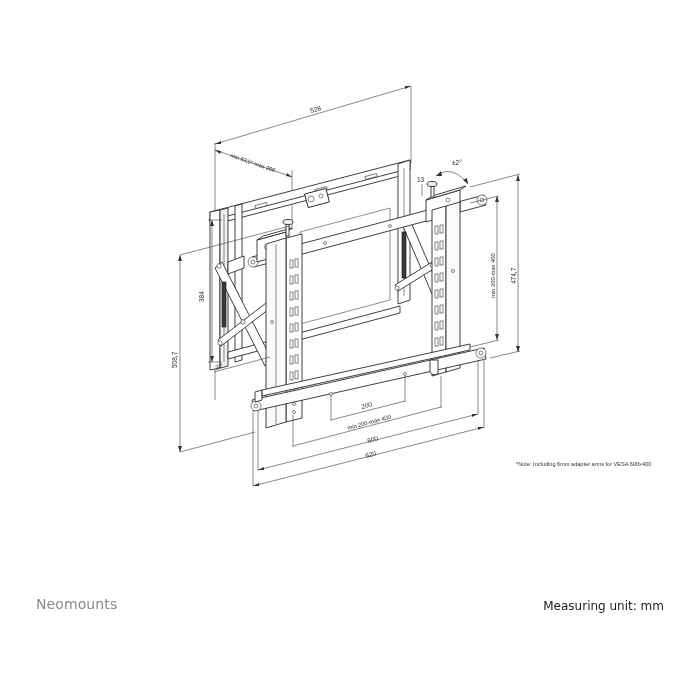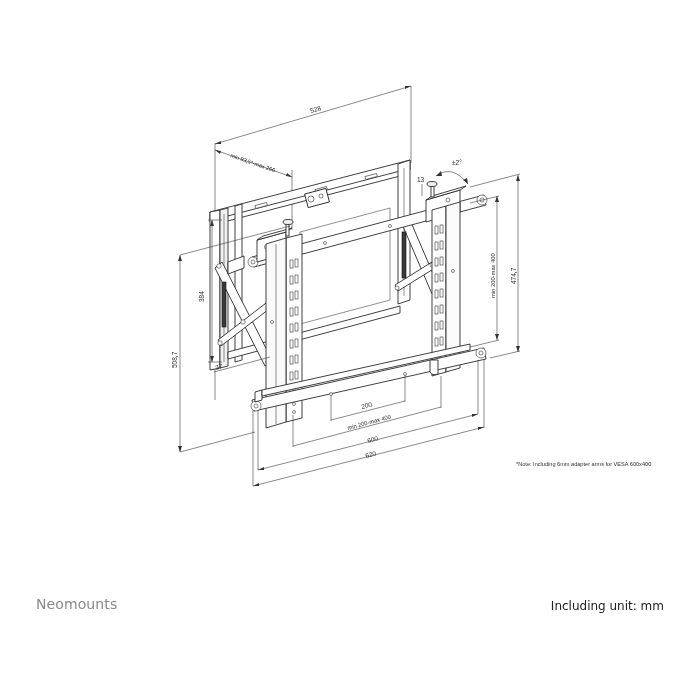--- a/index.html
+++ b/index.html
@@ -307,13 +307,13 @@
     <line class="dim" x1="484" y1="360" x2="484" y2="428"></line>
     <line class="dim" x1="253" y1="486" x2="484" y2="427"></line>
     <polygon points="253,486 259,483 259,486" fill="#333"></polygon>
     <polygon points="484,427 478,430 478,427" fill="#333"></polygon>
     <text class="dimtxt" transform="translate(366,458) rotate(-15)">620</text>
   </g>
 </svg>
 
 <div class="note">*Note: Including 6mm adapter arms for VESA 600x400</div>
 <div class="brand">Neomounts</div>
-<div class="unit">Including unit: mm</div>
+<div class="unit">Measuring unit: mm</div>
 
 </body></html>

